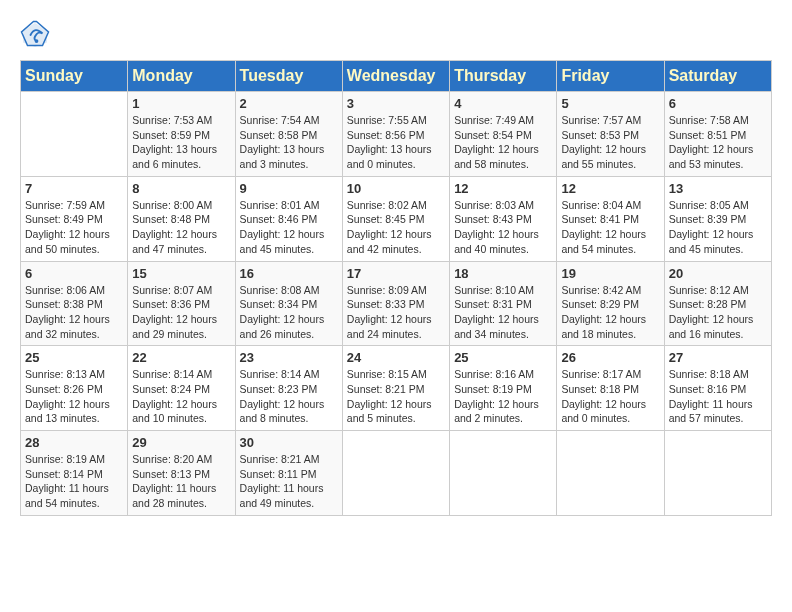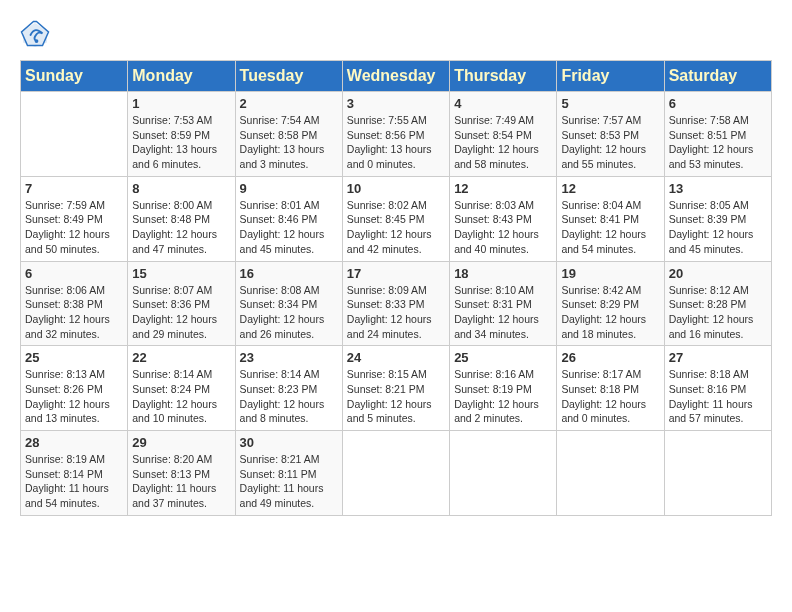--- a/index.html
+++ b/index.html
@@ -331,21 +331,21 @@
           <div class="cell-text">Sunrise: 8:19 AM</div>
           <div class="cell-text">Sunset: 8:14 PM</div>
           <div class="cell-text">Daylight: 11 hours</div>
           <div class="cell-text">and 54 minutes.</div>
         </td>
         <td>
           <span class="day-num">29</span>
           <div class="cell-text">Sunrise: 8:20 AM</div>
           <div class="cell-text">Sunset: 8:13 PM</div>
           <div class="cell-text">Daylight: 11 hours</div>
-          <div class="cell-text">and 37 minutes.</div>
+          <div class="cell-text">and 28 minutes.</div>
         </td>
         <td>
           <span class="day-num">30</span>
           <div class="cell-text">Sunrise: 8:21 AM</div>
           <div class="cell-text">Sunset: 8:11 PM</div>
           <div class="cell-text">Daylight: 11 hours</div>
           <div class="cell-text">and 49 minutes.</div>
         </td>
         <td class="empty-cell"></td>
         <td class="empty-cell"></td>

